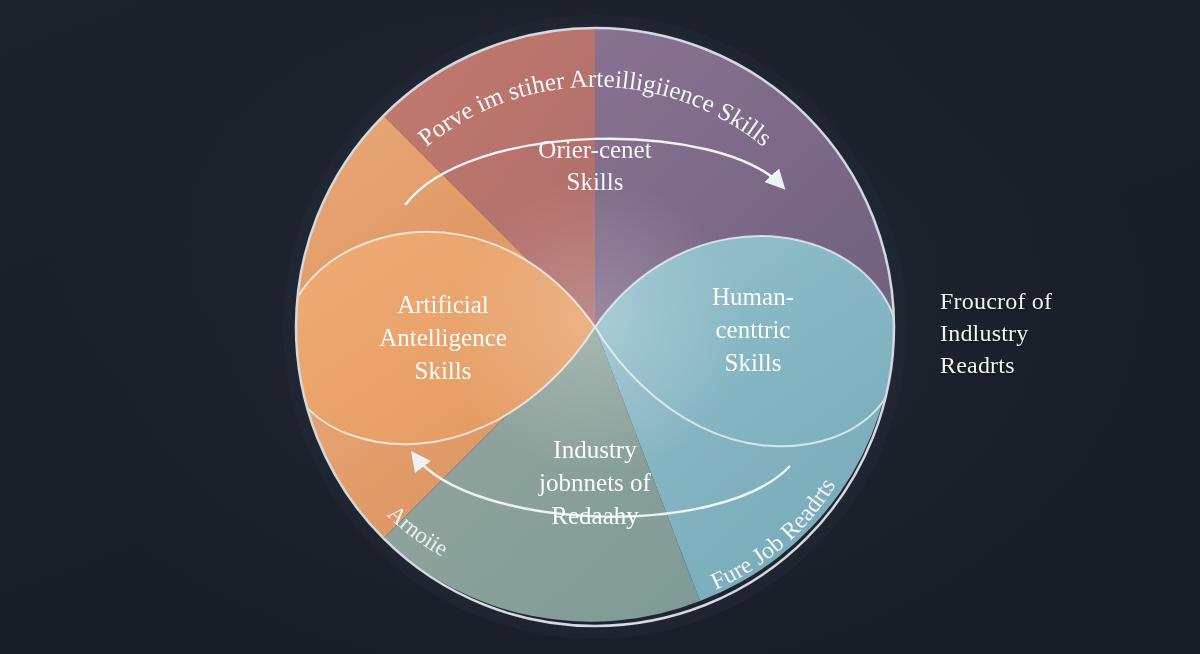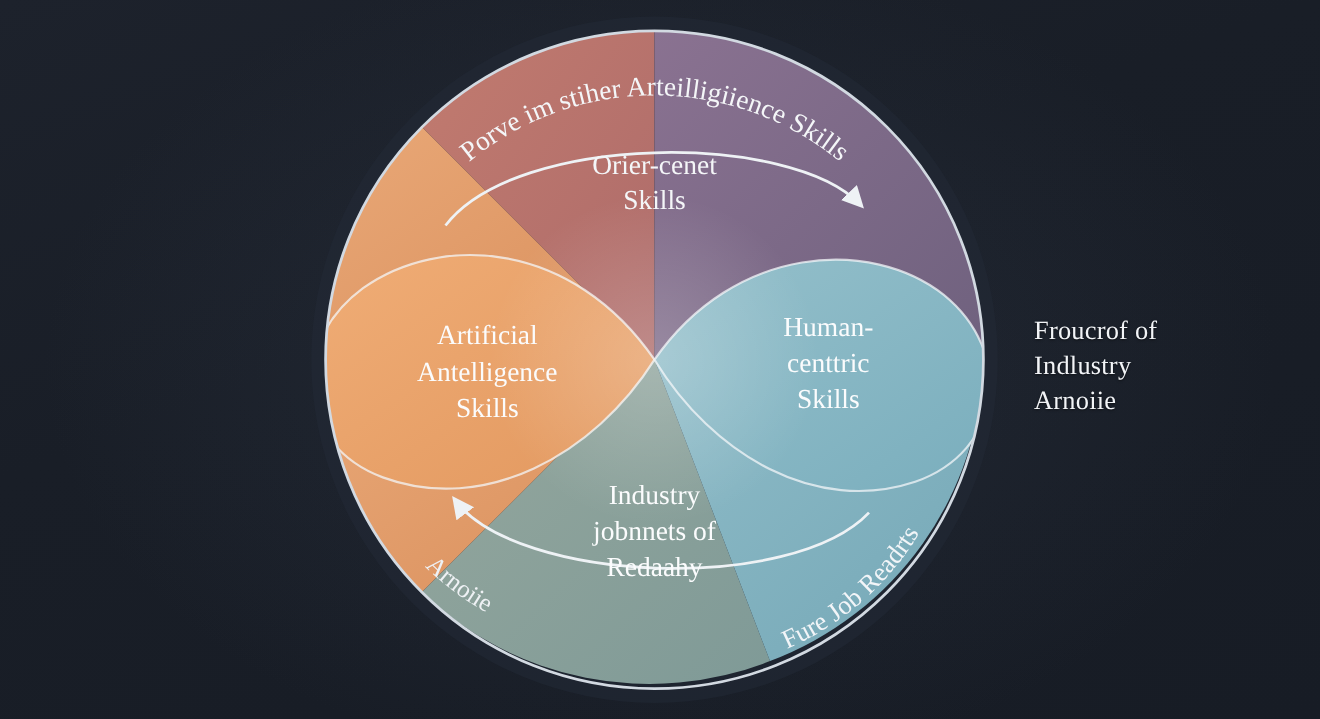--- a/index.html
+++ b/index.html
@@ -147,15 +147,15 @@
 
     <text x="443" y="313" text-anchor="middle" font-family="Liberation Serif, serif" font-size="25" fill="#fbfcfd"><tspan x="443" dy="0">Artificial</tspan><tspan x="443" dy="33">Antelligence</tspan><tspan x="443" dy="33">Skills</tspan></text>
 
     <text x="753" y="305" text-anchor="middle" font-family="Liberation Serif, serif" font-size="25" fill="#fbfcfd"><tspan x="753" dy="0">Human-</tspan><tspan x="753" dy="33">centtric</tspan><tspan x="753" dy="33">Skills</tspan></text>
 
     <text x="595" y="458" text-anchor="middle" font-family="Liberation Serif, serif" font-size="25" fill="#fbfcfd"><tspan x="595" dy="0">Industry</tspan><tspan x="595" dy="33">jobnnets of</tspan><tspan x="595" dy="33">Redaahy</tspan></text>
   </svg>
 
   <div class="side-label">Froucrof of
 Indlustry
-Arnoiie</div>
+Readrts</div>
 
 </div>
 
 </body></html>

